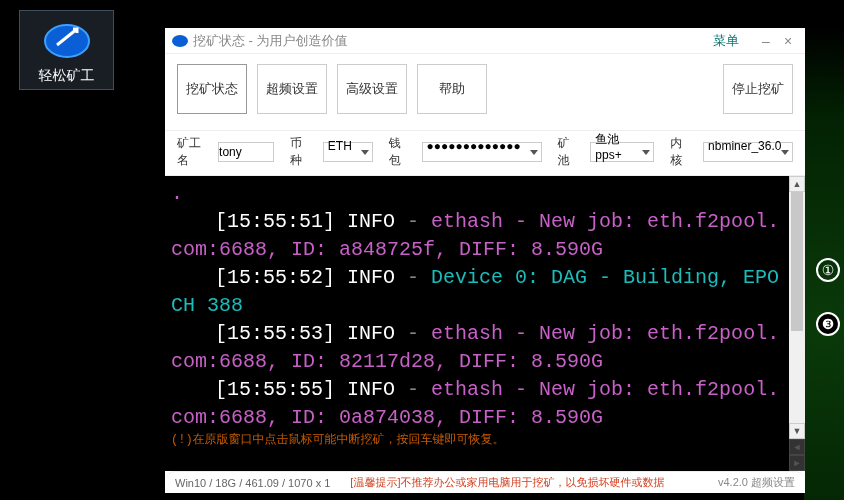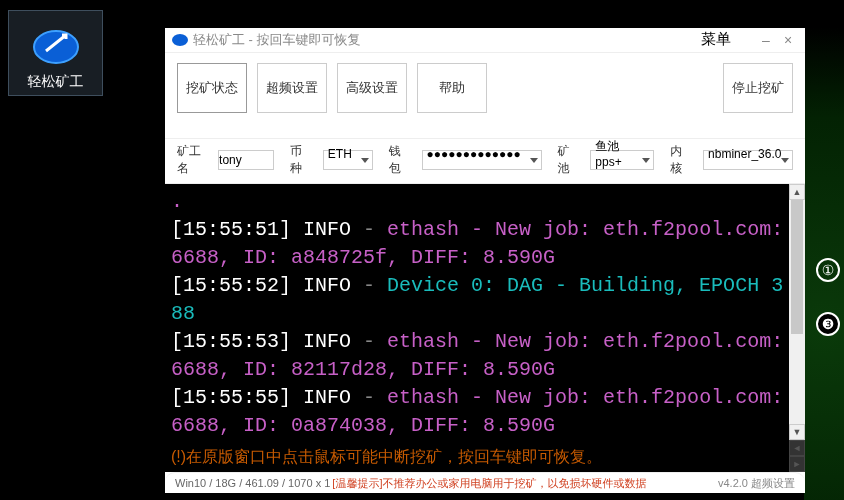--- a/index.html
+++ b/index.html
@@ -5,25 +5,25 @@
 * { box-sizing: border-box; margin: 0; padding: 0; }
 body {
   width: 844px; height: 500px;
   font-family: "Microsoft YaHei", Arial, sans-serif;
   font-size: 12px;
   background: #000;
   position: relative;
   overflow: hidden;
 }
 .desktop-icon {
-  position: absolute; top: 10px; left: 8px;
+  position: absolute; top: 10px; left: 19px;
   width: 95px; text-align: center;
   color: #fff;
   background: rgba(40,50,60,0.6);
-  padding: 12px 0 4px;
+  padding: 6px 0 4px;
   border: 1px solid rgba(120,150,180,0.4);
 }
 .desktop-icon .icon-img {
   width: 48px; height: 48px; margin: 0 auto 2px;
 }
 .desktop-icon .label { font-size: 14px; }
 .bg-side {
   position: absolute; right: 0; top: 28px; width: 40px; bottom: 0;
   background: radial-gradient(circle at 20px 300px, #0a3a0a, #032203 70%, #000);
 }
@@ -36,24 +36,24 @@
   display: flex; flex-direction: column;
 }
 .titlebar {
   height: 26px; display: flex; align-items: center;
   padding: 0 6px;
   color: #888;
   border-bottom: 1px solid #eee;
 }
 .titlebar .logo { width:18px; height:18px; margin-right:4px; }
 .titlebar .title { flex: 1; font-size: 13px; color: #888; }
-.titlebar .menu-label { color: #000000; font-size: 15px; margin-right: 24px; cursor: pointer; }
+.titlebar .menu-label { color: #0f766e; font-size: 13px; margin-right: 16px; cursor: pointer; }
 .titlebar .win-btn { width: 22px; text-align: center; color: #888; font-size: 14px; cursor: pointer; }
 .toolbar {
-  display: flex; gap: 10px; padding: 10px 12px 25px;
+  display: flex; gap: 10px; padding: 10px 12px 16px;
   border-bottom: 1px solid #eee;
 }
 .tab-btn {
   width: 70px; height: 50px; border: 1px solid #ccc;
   background: #fff; display: flex; align-items: center; justify-content: center;
   font-size: 13px; color: #333; cursor: pointer;
 }
 .tab-btn.active { border-color: #999; }
 .toolbar .spacer { flex: 1; }
 .config-row {
@@ -79,37 +79,37 @@
   flex: 1; display:flex; background:#000; position:relative;
 }
 .console {
   flex:1; background:#000; color:#fff;
   font-family: "Courier New", monospace;
   font-size: 20px; line-height: 1.4;
   padding: 4px 2px 4px 6px;
   overflow: hidden;
   word-break: break-all;
 }
-.console .bracket { color:#fff; }
+.console .bracket { color:#fff;margin-left:44px; }
 .console .info { color:#fff;margin-top:40px; }
 .console .dash { color:#888; }
 .console .cyan { color:#1abcbc; }
 .console .mag { color:#c760c7; }
-.console .warn { color:#c75a00; font-size:16px; font-family:Liberation Sans, sans-serif; display:block; margin-top:6px; }
+.console .warn { color:#c75a00; font-size:12px; font-family:Liberation Mono, monospace; display:block; margin-top:0; }
 .scrollbar { width:16px; background:#f0f0f0; display:flex; flex-direction:column; }
 .sb-btn { height:16px; background:#f0f0f0; border:1px solid #ccc; display:flex; align-items:center; justify-content:center; font-size:9px; color:#555; }
 .sb-btn.dark { background:#333; border-color:#444; }
 .sb-track { flex:1; background:#f0f0f0; position:relative; }
 .sb-thumb { position:absolute; left:2px; right:2px; top:0; height:60%; background:#c8c8c8; }
 .statusbar {
   height: 22px; display:flex; align-items:center; padding:0 10px;
   font-size: 11px; color:#555; border-top:1px solid #eee;border-radius:10px;
 }
 .statusbar .sys { color:#666; }
-.statusbar .tip { color:#d04020; margin-left:2px; }
+.statusbar .tip { color:#d04020; margin-left:20px; }
 .statusbar .ver { margin-left:auto; color:#888; }
 </style>
 </head>
 <body>
 
 <div class="bg-side">
   <div class="bg-ring" style="top:230px">①</div>
   <div class="bg-ring" style="top:284px;background:#000">❸</div>
 </div>
 
@@ -124,21 +124,21 @@
   <div class="label">轻松矿工</div>
 </div>
 
 <div class="window">
   <div class="titlebar">
     <div class="logo">
       <svg viewBox="0 0 18 18">
           <ellipse cx="9" cy="9" rx="8" ry="6" fill="#0a5fd6"></ellipse>
         </svg>
     </div>
-    <div class="title">轻松矿工 - 按回车键即可恢复</div>
+    <div class="title">挖矿状态 - 为用户创造价值</div>
     <div class="menu-label">菜单</div>
     <div class="win-btn">–</div>
     <div class="win-btn">×</div>
   </div>
 
   <div class="toolbar">
     <div class="tab-btn active">挖矿状态</div>
     <div class="tab-btn">超频设置</div>
     <div class="tab-btn">高级设置</div>
     <div class="tab-btn">帮助</div>

